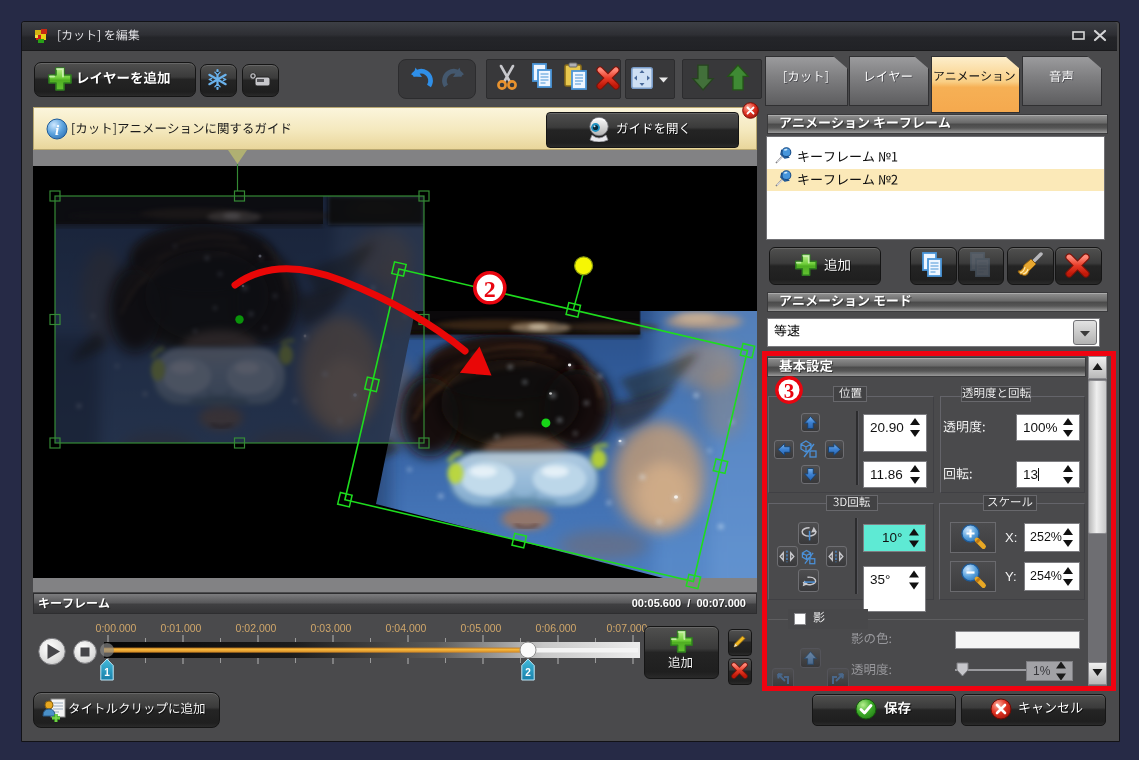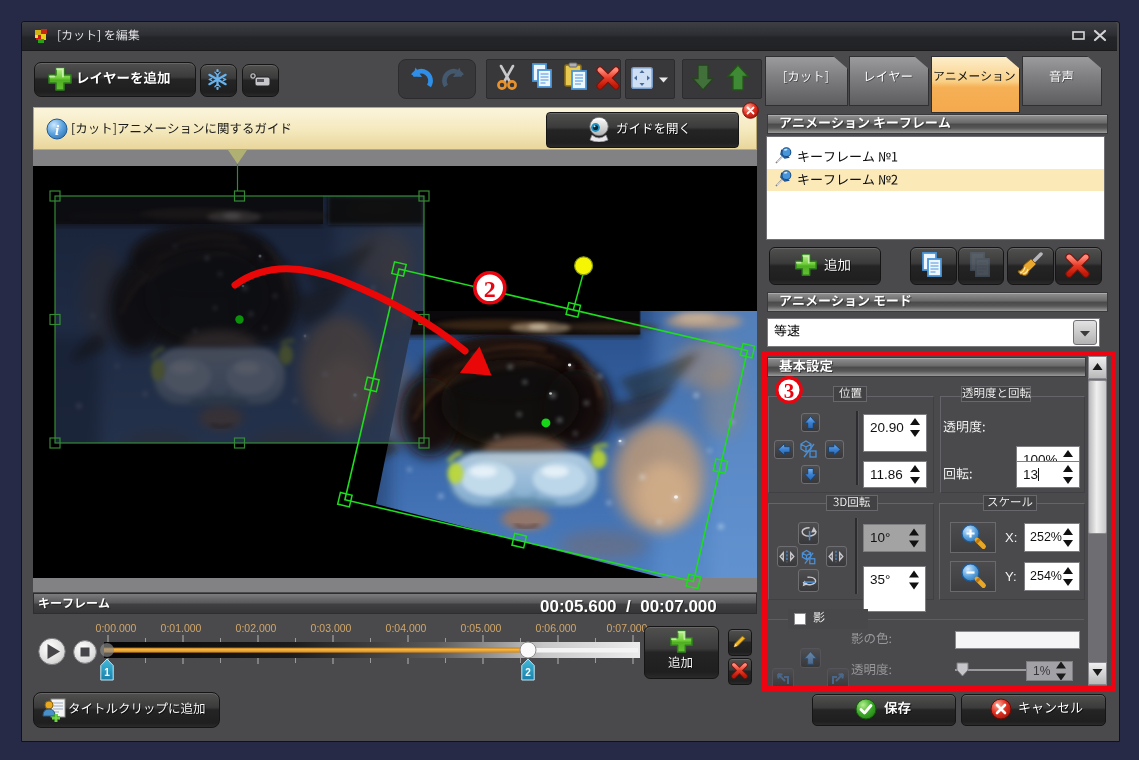--- a/index.html
+++ b/index.html
@@ -387,21 +387,21 @@
       <path d="M202,135 C228,116 262,112 310,131 C350,147 396,171 432,201" fill="none" stroke="#e90707" stroke-width="7" stroke-linecap="round"></path>
       <polygon points="446.5,196.5 426.8,222.8 458.5,225.6" fill="#e90707"></polygon>
       <circle cx="456.8" cy="137.8" r="15" fill="#fff" stroke="#e8050f" stroke-width="3.6"></circle>
       <text x="456.8" y="146.5" text-anchor="middle" font-family="Liberation Serif,serif" font-size="24" font-weight="bold" fill="#e8050f">2</text>
     </svg>
     <div class="abs" style="left:33px;top:593px;width:724px;height:21px;background:linear-gradient(180deg,#7c7c7e 0%,#59595b 45%,#3f3f41 55%,#353537 100%);border:1px solid #2e2e30;box-sizing:border-box"></div>
     <svg style="position:absolute;left:38.0px;top:596.5px;overflow:visible" width="74.0" height="15.0">
       <path transform="translate(1.0,11.6)" fill="#2a2a2a" d="M1.1 -3.5 1.4 -1.9C1.7 -2.0 2.1 -2.1 2.6 -2.2L5.5 -2.7L5.9 -0.5C6.0 -0.1 6.0 0.3 6.1 0.7L7.8 0.4C7.7 0.0 7.6 -0.4 7.5 -0.7L7.1 -2.9L9.7 -3.3C10.1 -3.4 10.6 -3.5 10.9 -3.5L10.6 -5.1C10.3 -5.0 9.9 -4.9 9.4 -4.8C8.9 -4.7 7.9 -4.5 6.8 -4.3L6.4 -6.3L8.8 -6.6C9.2 -6.7 9.7 -6.8 9.9 -6.8L9.6 -8.4C9.3 -8.3 8.9 -8.2 8.5 -8.1L6.1 -7.7L6.0 -8.8C5.9 -9.1 5.9 -9.5 5.8 -9.8L4.1 -9.5C4.2 -9.2 4.3 -8.9 4.4 -8.6L4.6 -7.5C3.6 -7.3 2.6 -7.2 2.2 -7.1C1.8 -7.1 1.5 -7.1 1.1 -7.0L1.4 -5.4C1.8 -5.5 2.1 -5.6 2.5 -5.6L4.9 -6.0L5.2 -4.1L2.4 -3.6C2.0 -3.6 1.4 -3.5 1.1 -3.5Z M13.1 -5.6V-3.7C13.5 -3.7 14.4 -3.7 15.0 -3.7C16.4 -3.7 20.4 -3.7 21.5 -3.7C22.0 -3.7 22.6 -3.7 22.9 -3.7V-5.6C22.6 -5.5 22.0 -5.5 21.5 -5.5C20.4 -5.5 16.5 -5.5 15.0 -5.5C14.4 -5.5 13.5 -5.5 13.1 -5.6Z M34.7 -8.0 33.5 -8.7C33.2 -8.7 32.8 -8.7 32.5 -8.7C31.9 -8.7 27.9 -8.7 27.0 -8.7C26.6 -8.7 25.9 -8.7 25.6 -8.7V-7.1C25.9 -7.1 26.4 -7.1 27.0 -7.1C27.9 -7.1 31.9 -7.1 32.6 -7.1C32.4 -6.1 32.0 -4.7 31.2 -3.7C30.2 -2.5 28.8 -1.5 26.5 -0.9L27.8 0.5C29.9 -0.2 31.5 -1.3 32.6 -2.8C33.6 -4.1 34.1 -6.0 34.4 -7.2C34.5 -7.4 34.6 -7.8 34.7 -8.0Z M38.3 -0.5 39.5 0.5C39.8 0.3 40.0 0.2 40.2 0.2C43.0 -0.7 45.5 -2.2 47.1 -4.1L46.3 -5.5C44.8 -3.6 42.1 -2.1 40.1 -1.5C40.1 -2.4 40.1 -6.4 40.1 -7.8C40.1 -8.2 40.2 -8.7 40.2 -9.1H38.4C38.4 -8.8 38.5 -8.2 38.5 -7.8C38.5 -6.4 38.5 -2.2 38.5 -1.3C38.5 -1.0 38.5 -0.8 38.3 -0.5Z M49.1 -5.6V-3.7C49.5 -3.7 50.4 -3.7 51.0 -3.7C52.4 -3.7 56.4 -3.7 57.5 -3.7C58.0 -3.7 58.6 -3.7 58.9 -3.7V-5.6C58.6 -5.5 58.0 -5.5 57.5 -5.5C56.4 -5.5 52.5 -5.5 51.0 -5.5C50.4 -5.5 49.5 -5.5 49.1 -5.6Z M62.1 -1.7C61.7 -1.7 61.2 -1.7 60.7 -1.7L61.0 0.0C61.4 -0.0 61.8 -0.1 62.1 -0.1C63.7 -0.3 67.3 -0.6 69.2 -0.9C69.5 -0.4 69.7 0.1 69.8 0.5L71.4 -0.2C70.9 -1.5 69.7 -3.9 68.8 -5.2L67.3 -4.6C67.7 -4.0 68.1 -3.2 68.6 -2.4C67.4 -2.2 65.7 -2.0 64.2 -1.9C64.8 -3.5 65.8 -6.5 66.1 -7.7C66.3 -8.2 66.5 -8.7 66.7 -9.0L64.8 -9.4C64.7 -9.0 64.6 -8.7 64.5 -8.1C64.1 -6.8 63.1 -3.5 62.4 -1.7Z"></path>
       <path transform="translate(0,10.56)" fill="#fff" d="M1.1 -3.5 1.4 -1.9C1.7 -2.0 2.1 -2.1 2.6 -2.2L5.5 -2.7L5.9 -0.5C6.0 -0.1 6.0 0.3 6.1 0.7L7.8 0.4C7.7 0.0 7.6 -0.4 7.5 -0.7L7.1 -2.9L9.7 -3.3C10.1 -3.4 10.6 -3.5 10.9 -3.5L10.6 -5.1C10.3 -5.0 9.9 -4.9 9.4 -4.8C8.9 -4.7 7.9 -4.5 6.8 -4.3L6.4 -6.3L8.8 -6.6C9.2 -6.7 9.7 -6.8 9.9 -6.8L9.6 -8.4C9.3 -8.3 8.9 -8.2 8.5 -8.1L6.1 -7.7L6.0 -8.8C5.9 -9.1 5.9 -9.5 5.8 -9.8L4.1 -9.5C4.2 -9.2 4.3 -8.9 4.4 -8.6L4.6 -7.5C3.6 -7.3 2.6 -7.2 2.2 -7.1C1.8 -7.1 1.5 -7.1 1.1 -7.0L1.4 -5.4C1.8 -5.5 2.1 -5.6 2.5 -5.6L4.9 -6.0L5.2 -4.1L2.4 -3.6C2.0 -3.6 1.4 -3.5 1.1 -3.5Z M13.1 -5.6V-3.7C13.5 -3.7 14.4 -3.7 15.0 -3.7C16.4 -3.7 20.4 -3.7 21.5 -3.7C22.0 -3.7 22.6 -3.7 22.9 -3.7V-5.6C22.6 -5.5 22.0 -5.5 21.5 -5.5C20.4 -5.5 16.5 -5.5 15.0 -5.5C14.4 -5.5 13.5 -5.5 13.1 -5.6Z M34.7 -8.0 33.5 -8.7C33.2 -8.7 32.8 -8.7 32.5 -8.7C31.9 -8.7 27.9 -8.7 27.0 -8.7C26.6 -8.7 25.9 -8.7 25.6 -8.7V-7.1C25.9 -7.1 26.4 -7.1 27.0 -7.1C27.9 -7.1 31.9 -7.1 32.6 -7.1C32.4 -6.1 32.0 -4.7 31.2 -3.7C30.2 -2.5 28.8 -1.5 26.5 -0.9L27.8 0.5C29.9 -0.2 31.5 -1.3 32.6 -2.8C33.6 -4.1 34.1 -6.0 34.4 -7.2C34.5 -7.4 34.6 -7.8 34.7 -8.0Z M38.3 -0.5 39.5 0.5C39.8 0.3 40.0 0.2 40.2 0.2C43.0 -0.7 45.5 -2.2 47.1 -4.1L46.3 -5.5C44.8 -3.6 42.1 -2.1 40.1 -1.5C40.1 -2.4 40.1 -6.4 40.1 -7.8C40.1 -8.2 40.2 -8.7 40.2 -9.1H38.4C38.4 -8.8 38.5 -8.2 38.5 -7.8C38.5 -6.4 38.5 -2.2 38.5 -1.3C38.5 -1.0 38.5 -0.8 38.3 -0.5Z M49.1 -5.6V-3.7C49.5 -3.7 50.4 -3.7 51.0 -3.7C52.4 -3.7 56.4 -3.7 57.5 -3.7C58.0 -3.7 58.6 -3.7 58.9 -3.7V-5.6C58.6 -5.5 58.0 -5.5 57.5 -5.5C56.4 -5.5 52.5 -5.5 51.0 -5.5C50.4 -5.5 49.5 -5.5 49.1 -5.6Z M62.1 -1.7C61.7 -1.7 61.2 -1.7 60.7 -1.7L61.0 0.0C61.4 -0.0 61.8 -0.1 62.1 -0.1C63.7 -0.3 67.3 -0.6 69.2 -0.9C69.5 -0.4 69.7 0.1 69.8 0.5L71.4 -0.2C70.9 -1.5 69.7 -3.9 68.8 -5.2L67.3 -4.6C67.7 -4.0 68.1 -3.2 68.6 -2.4C67.4 -2.2 65.7 -2.0 64.2 -1.9C64.8 -3.5 65.8 -6.5 66.1 -7.7C66.3 -8.2 66.5 -8.7 66.7 -9.0L64.8 -9.4C64.7 -9.0 64.6 -8.7 64.5 -8.1C64.1 -6.8 63.1 -3.5 62.4 -1.7Z"></path>
     </svg>
-    <div class="abs" style="left:540px;top:597px;width:190px;font-size:17px;font-weight:bold;color:#fff;text-shadow:1px 1px #2a2a2a;font-family:'Liberation Sans',sans-serif">00:05.600&nbsp;&nbsp;/&nbsp;&nbsp;00:07.000</div>
+    <div class="abs" style="left:556px;top:597px;width:190px;text-align:right;font-size:11px;font-weight:bold;color:#fff;text-shadow:1px 1px #2a2a2a;font-family:'Liberation Sans',sans-serif">00:05.600&nbsp;&nbsp;/&nbsp;&nbsp;00:07.000</div>
     <svg class="abs" style="left:33px;top:614px" width="724" height="78" viewBox="0 0 724 78">
       <text x="83" y="18" text-anchor="middle" font-family="Liberation Sans,sans-serif" font-size="10.5" fill="#d0a76a">0:00.000</text>
       <text x="148" y="18" text-anchor="middle" font-family="Liberation Sans,sans-serif" font-size="10.5" fill="#d0a76a">0:01.000</text>
       <text x="223" y="18" text-anchor="middle" font-family="Liberation Sans,sans-serif" font-size="10.5" fill="#d0a76a">0:02.000</text>
       <text x="298" y="18" text-anchor="middle" font-family="Liberation Sans,sans-serif" font-size="10.5" fill="#d0a76a">0:03.000</text>
       <text x="373" y="18" text-anchor="middle" font-family="Liberation Sans,sans-serif" font-size="10.5" fill="#d0a76a">0:04.000</text>
       <text x="448" y="18" text-anchor="middle" font-family="Liberation Sans,sans-serif" font-size="10.5" fill="#d0a76a">0:05.000</text>
       <text x="523" y="18" text-anchor="middle" font-family="Liberation Sans,sans-serif" font-size="10.5" fill="#d0a76a">0:06.000</text>
       <text x="594" y="18" text-anchor="middle" font-family="Liberation Sans,sans-serif" font-size="10.5" fill="#d0a76a">0:07.000</text>
       <line x1="75" y1="21" x2="75" y2="29" stroke="#b4b4b4" stroke-width="1"></line>
@@ -643,21 +643,21 @@
         <path d="M6 22.1 l5 -7 h-10z" fill="#111"></path>
       </svg></div>
     <div style="position:absolute;left:940px;top:396px;width:145px;height:97px;border:1px solid #64646a;border-right-color:#404044;border-bottom-color:#404044;box-sizing:border-box;"></div>
     <div style="position:absolute;left:961px;top:386px;width:70px;height:16px;background:#424244;border:1px solid #68686c;box-sizing:border-box;"></div>
     <svg style="position:absolute;left:961.5px;top:386.8px;overflow:visible" width="71.0" height="14.4">
       <path transform="translate(0,10.12)" fill="#f2f2f2" d="M0.6 -8.9C1.3 -8.3 2.1 -7.5 2.5 -6.9L3.2 -7.5C2.8 -8.1 2.0 -8.8 1.3 -9.4ZM2.8 -5.1H0.5V-4.3H2.0V-1.3C1.5 -0.9 0.9 -0.4 0.4 -0.0L0.9 0.8C1.4 0.3 2.0 -0.2 2.5 -0.7C3.2 0.2 4.2 0.6 5.8 0.7C7.0 0.7 9.5 0.7 10.8 0.7C10.8 0.4 11.0 0.0 11.1 -0.2C9.7 -0.1 7.0 -0.0 5.7 -0.1C4.4 -0.2 3.4 -0.6 2.8 -1.4ZM9.9 -9.5C8.5 -9.2 6.0 -9.0 3.9 -8.9C4.0 -8.7 4.1 -8.4 4.1 -8.3C5.0 -8.3 5.9 -8.3 6.8 -8.4V-7.5H3.6V-6.9H6.3C5.5 -6.0 4.3 -5.3 3.2 -4.9C3.4 -4.7 3.6 -4.5 3.7 -4.3C4.8 -4.7 6.0 -5.5 6.8 -6.5V-4.9H7.6V-6.5C8.4 -5.6 9.6 -4.8 10.6 -4.4C10.7 -4.6 11.0 -4.9 11.1 -5.0C10.1 -5.3 8.9 -6.1 8.2 -6.9H10.9V-7.5H7.6V-8.5C8.7 -8.6 9.7 -8.7 10.4 -8.9ZM4.5 -4.6V-4.0H5.9C5.7 -2.7 5.2 -1.8 3.6 -1.3C3.8 -1.2 4.0 -0.9 4.1 -0.7C5.9 -1.3 6.5 -2.4 6.7 -4.0H8.1C8.0 -3.5 7.9 -3.0 7.8 -2.7L8.5 -2.6L8.6 -2.9H9.7C9.6 -2.1 9.5 -1.7 9.4 -1.6C9.3 -1.5 9.2 -1.5 9.0 -1.5C8.8 -1.5 8.3 -1.5 7.7 -1.5C7.8 -1.3 7.9 -1.1 7.9 -0.9C8.5 -0.8 9.0 -0.8 9.3 -0.8C9.6 -0.9 9.8 -0.9 10.0 -1.1C10.3 -1.3 10.4 -1.9 10.6 -3.3C10.6 -3.4 10.6 -3.6 10.6 -3.6H8.7L8.9 -4.6Z M15.4 -5.2V-2.9H13.2V-5.2ZM15.4 -6.0H13.2V-8.2H15.4ZM12.4 -9.0V-1.0H13.2V-2.1H16.2V-9.0ZM21.3 -8.4V-6.4H18.1V-8.4ZM17.3 -9.2V-5.1C17.3 -3.3 17.1 -1.1 15.1 0.4C15.3 0.5 15.6 0.8 15.7 1.0C17.1 -0.0 17.7 -1.4 17.9 -2.8H21.3V-0.2C21.3 -0.0 21.2 0.1 21.0 0.1C20.8 0.1 20.1 0.1 19.4 0.0C19.5 0.3 19.6 0.7 19.7 0.9C20.7 0.9 21.3 0.9 21.7 0.7C22.0 0.6 22.2 0.3 22.2 -0.2V-9.2ZM21.3 -5.6V-3.6H18.0C18.1 -4.1 18.1 -4.6 18.1 -5.1V-5.6Z M27.4 -7.4V-6.4H25.6V-5.7H27.4V-3.8H31.9V-5.7H33.8V-6.4H31.9V-7.4H31.1V-6.4H28.3V-7.4ZM31.1 -5.7V-4.5H28.3V-5.7ZM31.7 -2.4C31.2 -1.8 30.6 -1.3 29.8 -0.9C29.0 -1.3 28.3 -1.8 27.9 -2.4ZM25.7 -3.1V-2.4H27.5L27.1 -2.2C27.5 -1.5 28.1 -1.0 28.9 -0.5C27.8 -0.2 26.6 0.1 25.3 0.2C25.4 0.4 25.6 0.7 25.7 0.9C27.1 0.7 28.5 0.4 29.8 -0.1C30.8 0.4 32.1 0.8 33.5 0.9C33.7 0.7 33.9 0.4 34.1 0.2C32.8 0.1 31.7 -0.2 30.7 -0.5C31.6 -1.1 32.5 -1.8 33.0 -2.8L32.4 -3.1L32.3 -3.1ZM24.4 -8.5V-5.2C24.4 -3.5 24.3 -1.2 23.4 0.5C23.6 0.6 23.9 0.8 24.1 0.9C25.1 -0.8 25.2 -3.4 25.2 -5.2V-7.7H33.8V-8.5H29.5V-9.7H28.6V-8.5Z M38.0 -8.9 37.1 -8.6C37.7 -7.3 38.3 -6.0 38.8 -5.0C37.6 -4.2 36.8 -3.2 36.8 -2.0C36.8 -0.3 38.4 0.3 40.5 0.3C42.0 0.3 43.3 0.2 44.2 0.0V-1.0C43.3 -0.8 41.7 -0.6 40.5 -0.6C38.7 -0.6 37.8 -1.2 37.8 -2.2C37.8 -3.0 38.4 -3.8 39.5 -4.5C40.6 -5.2 42.2 -6.0 43.0 -6.4C43.3 -6.6 43.6 -6.7 43.9 -6.9L43.4 -7.7C43.1 -7.5 42.9 -7.3 42.5 -7.1C41.9 -6.8 40.7 -6.2 39.6 -5.5C39.1 -6.4 38.5 -7.7 38.0 -8.9Z M50.3 -5.8H53.1V-3.1H50.3ZM49.5 -6.5V-2.3H54.0V-6.5ZM46.9 -9.2V0.9H47.8V0.3H55.6V0.9H56.6V-9.2ZM47.8 -0.5V-8.3H55.6V-0.5Z M63.6 -8.7V-7.9H68.1V-8.7ZM66.4 -2.7C66.8 -2.1 67.1 -1.3 67.4 -0.6L64.6 -0.4C65.0 -1.6 65.4 -3.2 65.7 -4.6H68.5V-5.4H63.1V-4.6H64.7C64.5 -3.3 64.1 -1.5 63.8 -0.3L62.8 -0.3L63.0 0.6L67.6 0.2C67.7 0.4 67.8 0.7 67.8 0.9L68.6 0.6C68.4 -0.4 67.8 -1.9 67.2 -3.0ZM58.4 -6.8V-2.8H60.2V-1.9H58.0V-1.1H60.2V0.9H61.0V-1.1H63.2V-1.9H61.0V-2.8H62.9V-6.8H61.0V-7.7H63.1V-8.4H61.0V-9.7H60.2V-8.4H58.1V-7.7H60.2V-6.8ZM59.1 -4.5H60.3V-3.4H59.1ZM60.9 -4.5H62.2V-3.4H60.9ZM59.1 -6.1H60.3V-5.1H59.1ZM60.9 -6.1H62.2V-5.1H60.9Z"></path>
     </svg>
     <svg style="position:absolute;left:943.0px;top:420.0px;overflow:visible" width="44.6" height="16.2">
       <path transform="translate(0,11.44)" fill="#f2f2f2" d="M0.7 -10.0C1.5 -9.4 2.4 -8.5 2.8 -7.9L3.6 -8.5C3.2 -9.1 2.3 -10.0 1.5 -10.6ZM3.2 -5.8H0.6V-4.9H2.2V-1.5C1.7 -1.0 1.0 -0.4 0.5 -0.0L1.0 0.9C1.6 0.4 2.2 -0.2 2.8 -0.8C3.6 0.3 4.8 0.7 6.5 0.8C8.0 0.8 10.7 0.8 12.2 0.8C12.2 0.5 12.4 0.0 12.5 -0.2C10.9 -0.1 7.9 -0.1 6.5 -0.1C5.0 -0.2 3.8 -0.6 3.2 -1.6ZM11.2 -10.7C9.6 -10.4 6.8 -10.1 4.5 -10.0C4.5 -9.9 4.7 -9.5 4.7 -9.3C5.6 -9.4 6.7 -9.4 7.7 -9.5V-8.5H4.1V-7.7H7.1C6.3 -6.8 4.9 -6.0 3.7 -5.5C3.8 -5.4 4.1 -5.0 4.2 -4.8C5.4 -5.3 6.8 -6.3 7.7 -7.3V-5.6H8.6V-7.3C9.5 -6.3 10.8 -5.4 12.0 -5.0C12.1 -5.2 12.4 -5.5 12.6 -5.7C11.4 -6.0 10.0 -6.9 9.2 -7.7H12.4V-8.5H8.6V-9.6C9.8 -9.7 10.9 -9.9 11.8 -10.0ZM5.1 -5.2V-4.5H6.6C6.4 -3.1 5.8 -2.1 4.1 -1.5C4.3 -1.3 4.5 -1.0 4.6 -0.8C6.6 -1.5 7.3 -2.7 7.6 -4.5H9.1C9.0 -4.0 8.9 -3.4 8.8 -3.0L9.6 -2.9L9.7 -3.3H11.0C10.9 -2.4 10.8 -1.9 10.6 -1.8C10.5 -1.7 10.4 -1.7 10.2 -1.7C9.9 -1.7 9.3 -1.7 8.7 -1.7C8.8 -1.5 8.9 -1.2 8.9 -1.0C9.6 -0.9 10.2 -0.9 10.5 -0.9C10.9 -1.0 11.1 -1.0 11.3 -1.2C11.6 -1.5 11.8 -2.2 11.9 -3.7C11.9 -3.8 12.0 -4.1 12.0 -4.1H9.9L10.1 -5.2Z M17.4 -5.9V-3.3H15.0V-5.9ZM17.4 -6.7H15.0V-9.2H17.4ZM14.0 -10.1V-1.1H15.0V-2.4H18.3V-10.1ZM24.1 -9.5V-7.2H20.5V-9.5ZM19.5 -10.4V-5.7C19.5 -3.7 19.3 -1.2 17.1 0.5C17.3 0.6 17.7 0.9 17.8 1.1C19.3 -0.0 20.0 -1.6 20.3 -3.1H24.1V-0.2C24.1 -0.0 24.0 0.1 23.8 0.1C23.6 0.1 22.7 0.1 21.9 0.1C22.0 0.3 22.2 0.7 22.2 1.0C23.4 1.0 24.1 1.0 24.5 0.8C24.9 0.7 25.1 0.4 25.1 -0.2V-10.4ZM24.1 -6.3V-4.0H20.4C20.4 -4.6 20.5 -5.2 20.5 -5.7V-6.3Z M31.0 -8.4V-7.3H28.9V-6.5H31.0V-4.3H36.1V-6.5H38.2V-7.3H36.1V-8.4H35.1V-7.3H32.0V-8.4ZM35.1 -6.5V-5.1H32.0V-6.5ZM35.9 -2.7C35.3 -2.0 34.6 -1.5 33.7 -1.0C32.8 -1.5 32.0 -2.0 31.5 -2.7ZM29.1 -3.5V-2.7H31.1L30.6 -2.5C31.1 -1.7 31.8 -1.1 32.6 -0.6C31.4 -0.2 30.0 0.1 28.6 0.2C28.8 0.4 29.0 0.8 29.0 1.0C30.7 0.8 32.2 0.5 33.6 -0.1C34.9 0.5 36.3 0.9 37.9 1.1C38.1 0.8 38.3 0.4 38.5 0.2C37.1 0.1 35.8 -0.2 34.7 -0.6C35.8 -1.2 36.7 -2.1 37.3 -3.2L36.7 -3.5L36.5 -3.5ZM27.6 -9.6V-5.9C27.6 -4.0 27.5 -1.3 26.4 0.5C26.6 0.6 27.0 0.9 27.2 1.1C28.3 -0.9 28.5 -3.9 28.5 -5.9V-8.7H38.3V-9.6H33.4V-10.9H32.4V-9.6Z M40.8 -5.1C41.3 -5.1 41.7 -5.4 41.7 -6.0C41.7 -6.5 41.3 -6.9 40.8 -6.9C40.3 -6.9 39.9 -6.5 39.9 -6.0C39.9 -5.4 40.3 -5.1 40.8 -5.1ZM40.8 0.2C41.3 0.2 41.7 -0.2 41.7 -0.7C41.7 -1.3 41.3 -1.6 40.8 -1.6C40.3 -1.6 39.9 -1.3 39.9 -0.7C39.9 -0.2 40.3 0.2 40.8 0.2Z"></path>
     </svg>
-    <div style="position:absolute;left:1016px;top:414px;width:64px;height:27px;background:#fff;border:1px solid #7e7e82;box-sizing:border-box;font-size:13.5px;color:#111;font-family:'Liberation Sans',sans-serif;line-height:25px;padding-left:6px;margin-top:32px;">100%<svg style="position:absolute;right:5px;top:0" width="12" height="25">
+    <div style="position:absolute;left:1016px;top:414px;width:64px;height:27px;background:#fff;border:1px solid #7e7e82;box-sizing:border-box;font-size:13.5px;color:#111;font-family:'Liberation Sans',sans-serif;line-height:25px;padding-left:6px;">100%<svg style="position:absolute;right:5px;top:0" width="12" height="25">
         <path d="M6 2.9 l5 7 h-10z" fill="#111"></path>
         <path d="M6 22.1 l5 -7 h-10z" fill="#111"></path>
       </svg></div>
     <svg style="position:absolute;left:943.0px;top:467.0px;overflow:visible" width="31.6" height="16.2">
       <path transform="translate(0,11.44)" fill="#f2f2f2" d="M4.9 -6.5H8.0V-3.5H4.9ZM3.9 -7.4V-2.7H9.0V-7.4ZM1.1 -10.4V1.0H2.1V0.3H10.9V1.0H11.9V-10.4ZM2.1 -0.6V-9.4H10.9V-0.6Z M19.9 -9.9V-9.0H25.0V-9.9ZM23.1 -3.1C23.5 -2.4 23.9 -1.5 24.2 -0.7L21.1 -0.5C21.4 -1.8 21.9 -3.7 22.2 -5.2H25.5V-6.1H19.4V-5.2H21.2C20.9 -3.7 20.5 -1.7 20.1 -0.4L19.0 -0.3L19.2 0.7L24.4 0.2C24.5 0.5 24.6 0.8 24.6 1.0L25.6 0.7C25.3 -0.5 24.6 -2.1 23.9 -3.4ZM14.0 -7.7V-3.1H16.1V-2.1H13.5V-1.2H16.1V1.0H17.0V-1.2H19.4V-2.1H17.0V-3.1H19.1V-7.7H17.0V-8.7H19.3V-9.5H17.0V-10.9H16.1V-9.5H13.7V-8.7H16.1V-7.7ZM14.8 -5.1H16.1V-3.9H14.8ZM16.9 -5.1H18.3V-3.9H16.9ZM14.8 -6.9H16.1V-5.8H14.8ZM16.9 -6.9H18.3V-5.8H16.9Z M27.8 -5.1C28.3 -5.1 28.7 -5.4 28.7 -6.0C28.7 -6.5 28.3 -6.9 27.8 -6.9C27.3 -6.9 26.9 -6.5 26.9 -6.0C26.9 -5.4 27.3 -5.1 27.8 -5.1ZM27.8 0.2C28.3 0.2 28.7 -0.2 28.7 -0.7C28.7 -1.3 28.3 -1.6 27.8 -1.6C27.3 -1.6 26.9 -1.3 26.9 -0.7C26.9 -0.2 27.3 0.2 27.8 0.2Z"></path>
     </svg>
     <div style="position:absolute;left:1016px;top:461px;width:64px;height:27px;background:#fff;border:1px solid #7e7e82;box-sizing:border-box;font-size:13.5px;color:#111;font-family:'Liberation Sans',sans-serif;line-height:25px;padding-left:6px;">13<span style="display:inline-block;width:1px;height:13px;background:#111;vertical-align:-2px"></span><svg style="position:absolute;right:5px;top:0" width="12" height="25">
         <path d="M6 2.9 l5 7 h-10z" fill="#111"></path>
         <path d="M6 22.1 l5 -7 h-10z" fill="#111"></path>
       </svg></div>
@@ -683,21 +683,21 @@
         <path d="M4 10 A6 3.6 0 1 0 8 5.5" fill="none" stroke="#c8c8cc" stroke-width="1.4"></path>
         <path d="M3.5 14 L8.5 12 L5 8.5Z" fill="#c8c8cc"></path>
         <path d="M5 10 H15" stroke="#4a90d8" stroke-width="1.4"></path>
       </svg></div>
     <svg class="abs" style="left:799px;top:548px" width="20" height="19" viewBox="0 0 24 23">
       <path d="M4 6 L9 3 L14 6 L14 11 L9 14 L4 11 Z M4 6 L9 9 L14 6 M9 9 L9 14" fill="none" stroke="#4a90d8" stroke-width="1.5"></path>
       <path d="M17 6 L7 19" stroke="#4a90d8" stroke-width="1.5"></path>
       <rect x="13" y="13" width="6" height="6" fill="none" stroke="#4a90d8" stroke-width="1.5"></rect>
     </svg>
     <div class="abs" style="left:855px;top:518px;width:2px;height:76px;background:#2c2c2e;border-right:1px solid #55555a"></div>
-    <div style="position:absolute;left:863px;top:524px;width:63px;height:28px;background:#a3a3a3;border:1px solid #7e7e82;box-sizing:border-box;font-size:13.5px;color:#111;font-family:'Liberation Sans',sans-serif;line-height:26px;padding-left:6px;">10°<svg style="position:absolute;right:5px;top:0" width="12" height="26">
+    <div style="position:absolute;left:863px;top:524px;width:63px;height:28px;background:#5eead4;border:1px solid #7e7e82;box-sizing:border-box;font-size:13.5px;color:#111;font-family:'Liberation Sans',sans-serif;line-height:26px;padding-left:18px;">10°<svg style="position:absolute;right:5px;top:0" width="12" height="26">
         <path d="M6 3.4 l5 7 h-10z" fill="#111"></path>
         <path d="M6 22.6 l5 -7 h-10z" fill="#111"></path>
       </svg></div>
     <div style="position:absolute;left:863px;top:566px;width:63px;height:46px;background:#fff;border:1px solid #7e7e82;box-sizing:border-box;font-size:13.5px;color:#111;font-family:'Liberation Sans',sans-serif;line-height:26px;padding-left:6px;">35°<svg style="position:absolute;right:5px;top:0" width="12" height="26">
         <path d="M6 3.4 l5 7 h-10z" fill="#111"></path>
         <path d="M6 22.6 l5 -7 h-10z" fill="#111"></path>
       </svg></div>
     <div style="position:absolute;left:939px;top:503px;width:146px;height:97px;border:1px solid #64646a;border-right-color:#404044;border-bottom-color:#404044;box-sizing:border-box;"></div>
     <div style="position:absolute;left:983px;top:495px;width:54px;height:16px;background:#424244;border:1px solid #68686c;box-sizing:border-box;"></div>
     <svg style="position:absolute;left:987.0px;top:495.8px;overflow:visible" width="48.0" height="14.4">

